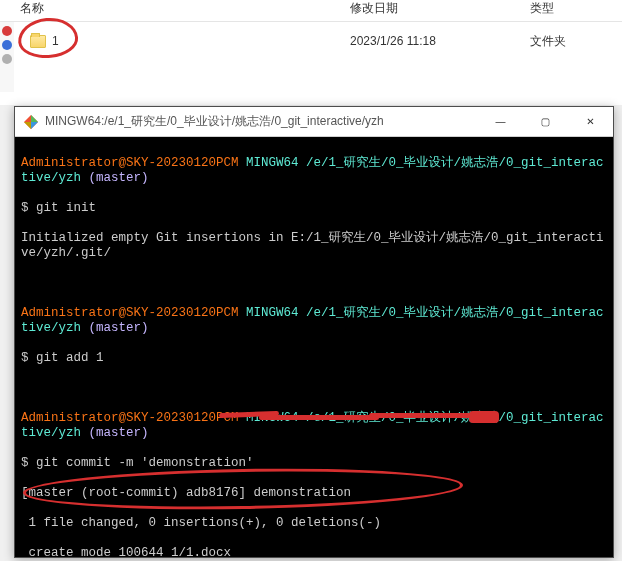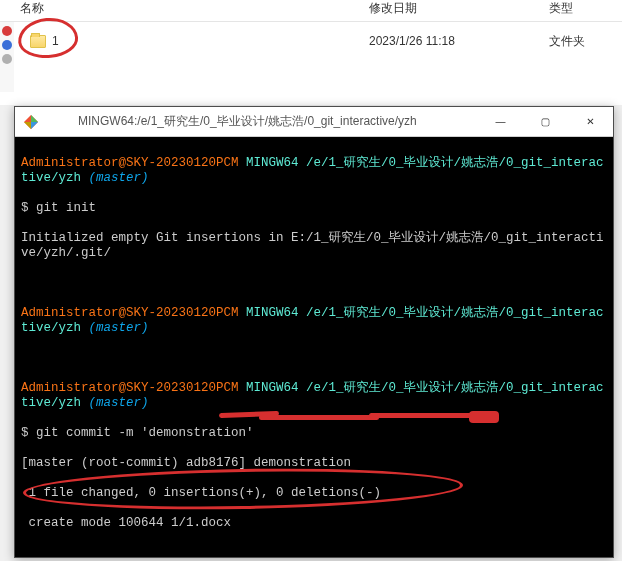--- a/index.html
+++ b/index.html
@@ -2,48 +2,48 @@
 <html><head>
 <meta charset="utf-8">
 <style>
   * { box-sizing: border-box; margin: 0; padding: 0; }
   html, body { width: 622px; height: 561px; font-family: "Segoe UI", Arial, sans-serif; background: #f0f0f0; overflow: hidden; }
   
   
   .explorer { position: absolute; top: 0; left: 0; right: 0; height: 105px; background: #fff; }
   .explorer-header { display: flex; align-items: flex-start; height: 22px; font-size: 12px; color: #333; border-bottom: 1px solid #e5e5e5; }
   .col-name { width: 350px; padding-left: 20px; }
-  .col-date { width: 180px; margin-left: 19px; }
+  .col-date { width: 180px; }
   .col-type { flex: 1; }
   .file-row { display: flex; align-items: center; height: 30px; font-size: 12px; color: #333; padding-top: 8px; }
   .folder-icon { width: 16px; height: 13px; margin-right: 6px; background: linear-gradient(#ffe9a2,#f8d56b); border: 1px solid #e0c24a; border-radius: 1px; display: inline-block; position: relative; }
   .folder-icon::before { content: ""; position: absolute; top: -3px; left: 0; width: 7px; height: 3px; background: #f8d56b; border: 1px solid #e0c24a; border-bottom: none; border-radius: 1px 1px 0 0; }
   .left-gutter { position: absolute; left: 0; top: 22px; width: 14px; height: 70px; background: #f7f7f7; }
   .pin { width: 10px; height: 10px; margin: 4px auto; border-radius: 50%; }
   .pin.red { background: #d83b3b; }
   .pin.blue { background: #3b6fd8; }
   .pin.gray { background: #b0b0b0; }
   
   
   .circle-annot { position: absolute; left: 18px; top: 18px; width: 60px; height: 40px; border: 3px solid #d62f2f; border-radius: 50% 50% 48% 52% / 55% 55% 45% 45%; pointer-events: none; transform: rotate(-5deg); }
   
   
   .terminal-window { position: absolute; left: 14px; top: 106px; width: 600px; height: 452px; border: 1px solid #4d4d4d; box-shadow: 0 2px 10px rgba(0,0,0,0.3); background: #000; }
-  .titlebar { height: 30px; background: #fff; display: flex; align-items: center; font-size: 12px; color: #555; border-bottom: 1px solid #d0d0d0; gap: 33px; }
+  .titlebar { height: 30px; background: #fff; display: flex; align-items: center; font-size: 12px; color: #555; border-bottom: 1px solid #d0d0d0; }
   .titlebar-icon { width: 16px; height: 16px; margin: 0 6px 0 8px; display: inline-block; position: relative; }
   .titlebar-icon svg { width: 16px; height: 16px; }
   .titlebar-text { flex: 1; white-space: nowrap; overflow: hidden; text-overflow: ellipsis; }
   .win-btns { display: flex; height: 100%; }
   .win-btn { width: 45px; height: 100%; display: flex; align-items: center; justify-content: center; color: #333; font-size: 10px; }
   
   .terminal-body { font-family: Consolas, "Courier New", monospace; font-size: 12.5px; line-height: 15px; color: #c0c0c0; padding: 4px 6px; white-space: pre-wrap; word-break: break-all; height: calc(100% - 30px); position: relative; }
   .line { display: block; }
   .green { color: #f97316; }
   .yellow { color: #5eead4; }
-  .cyan { color: #0ea5e9; font-style: italic; }
+  .cyan { color: #c4b5fd; }
   .white { color: #cccccc; }
   
   
   .scribble { position: absolute; left: 204px; top: 273px; width: 280px; height: 14px; pointer-events: none; }
   .scribble div { position: absolute; height: 5px; background: #d62f2f; border-radius: 3px; }
   .scribble .s1 { left: 0; top: 2px; width: 60px; transform: rotate(-2deg); }
   .scribble .s2 { left: 40px; top: 5px; width: 120px; }
   .scribble .s3 { left: 150px; top: 3px; width: 110px; }
   .scribble .s4 { left: 250px; top: 1px; width: 30px; height:12px; border-radius:4px; }
   
@@ -91,20 +91,21 @@
       <div class="win-btn">▢</div>
       <div class="win-btn close">✕</div>
     </div>
   </div>
   <div class="terminal-body">
 <span class="line"><span class="green">Administrator@SKY-20230120PCM</span> <span class="yellow">MINGW64</span> <span class="yellow">/e/1_研究生/0_毕业设计/姚志浩/0_git_interactive/yzh</span> <span class="cyan">(master)</span></span>
 <span class="line white">$ git init</span>
 <span class="line white">Initialized empty Git insertions in E:/1_研究生/0_毕业设计/姚志浩/0_git_interactive/yzh/.git/</span>
 <span class="line"> </span>
 <span class="line"><span class="green">Administrator@SKY-20230120PCM</span> <span class="yellow">MINGW64</span> <span class="yellow">/e/1_研究生/0_毕业设计/姚志浩/0_git_interactive/yzh</span> <span class="cyan">(master)</span></span>
+<span class="line white">$ git add 1</span>
 <span class="line"> </span>
 <span class="line"><span class="green">Administrator@SKY-20230120PCM</span> <span class="yellow">MINGW64</span> <span class="yellow">/e/1_研究生/0_毕业设计/姚志浩/0_git_interactive/yzh</span> <span class="cyan">(master)</span></span>
 <span class="line white">$ git commit -m 'demonstration'</span>
 <span class="line white">[master (root-commit) adb8176] demonstration</span>
 <span class="line white"> 1 file changed, 0 insertions(+), 0 deletions(-)</span>
 <span class="line white"> create mode 100644 1/1.docx</span>
 
 
 
 

